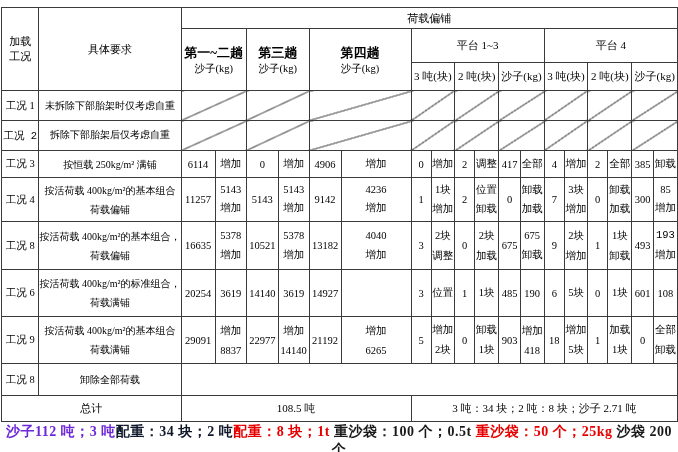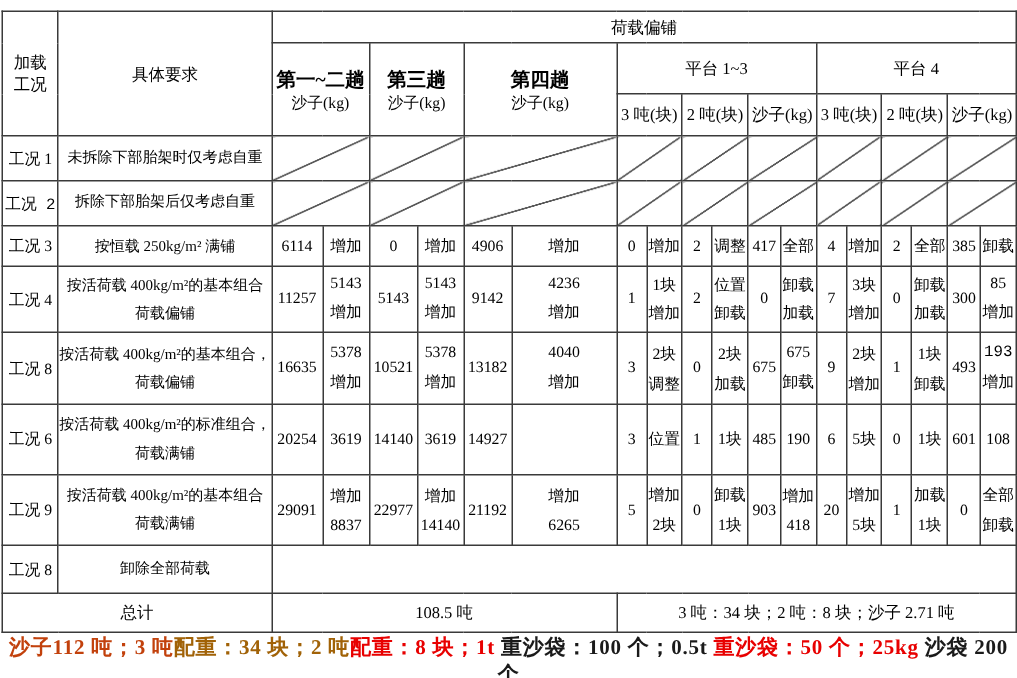--- a/index.html
+++ b/index.html
@@ -418,21 +418,21 @@
               <div>1块</div>
             </div>
           </td>
           <td class="val">903</td>
           <td class="act">
             <div class="stack" style="height: 45px;">
               <div>增加</div>
               <div>418</div>
             </div>
           </td>
-          <td class="val">20</td>
+          <td class="val">18</td>
           <td class="act">
             <div class="stack" style="height: 45px;">
               <div>增加</div>
               <div>5块</div>
             </div>
           </td>
           <td class="val">1</td>
           <td class="act">
             <div class="stack" style="height: 45px;">
               <div>加载</div>
@@ -457,14 +457,14 @@
       </tbody>
     <tfoot>
       <tr style="height:26px">
         <td colspan="2">总计</td>
         <td colspan="6">108.5 吨</td>
         <td colspan="12">3 吨：34 块；2 吨：8 块；沙子 2.71 吨</td>
       </tr>
     </tfoot>
   </table>
 
-  <div class="note" id="note"><span style="color: #c2410c;">沙子112 吨；3 吨</span><span style="color: #a16207;">配重：34 块；2 吨</span><span style="color: rgb(232, 0, 0);">配重：8 块；1t </span><span style="color: rgb(26, 26, 26);">重沙袋：100 个；0.5t </span><span style="color: rgb(232, 0, 0);">重沙袋：50 个；25kg </span><span style="color: rgb(26, 26, 26);">沙袋 200 个</span></div>
+  <div class="note" id="note"><span style="color: #6d28d9;">沙子112 吨；3 吨</span><span style="color: #0f172a;">配重：34 块；2 吨</span><span style="color: rgb(232, 0, 0);">配重：8 块；1t </span><span style="color: rgb(26, 26, 26);">重沙袋：100 个；0.5t </span><span style="color: rgb(232, 0, 0);">重沙袋：50 个；25kg </span><span style="color: rgb(26, 26, 26);">沙袋 200 个</span></div>
 </div>
 
 </body></html>

